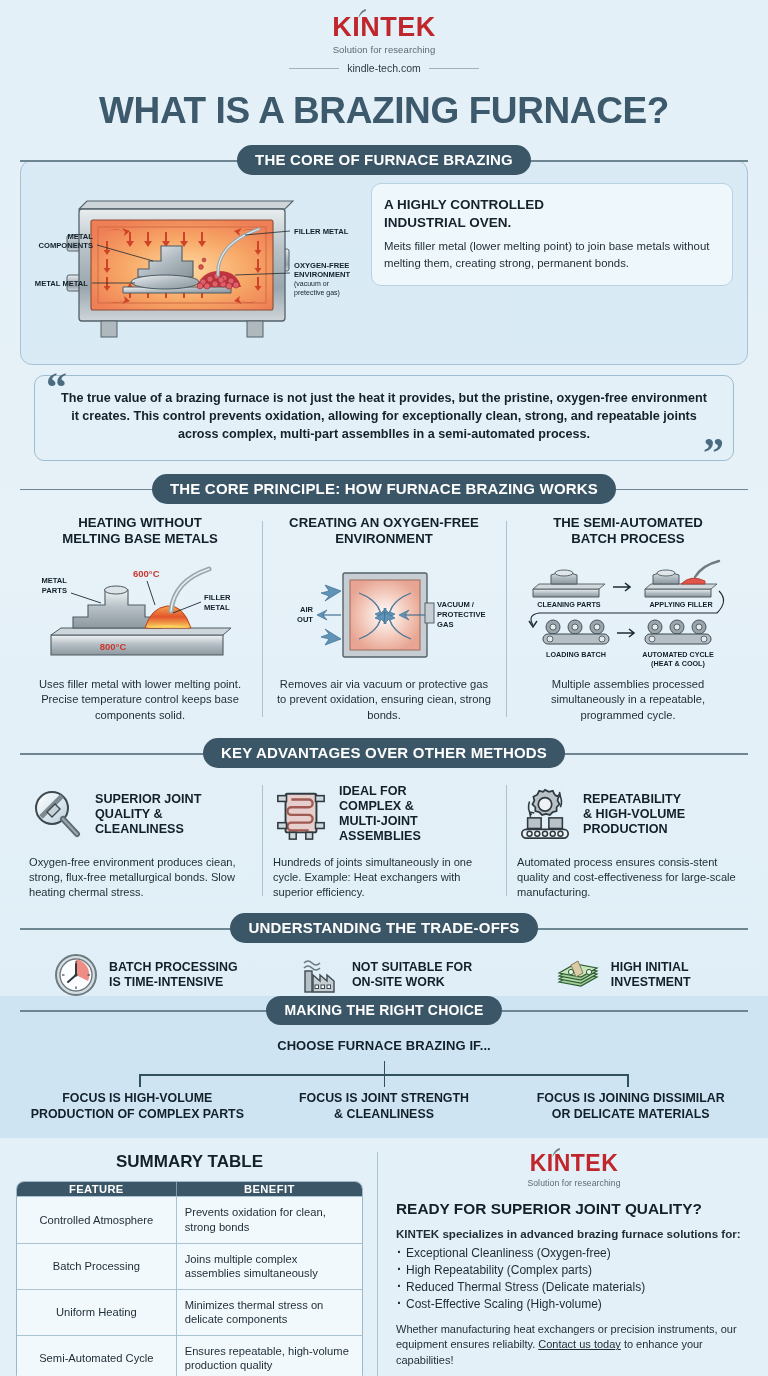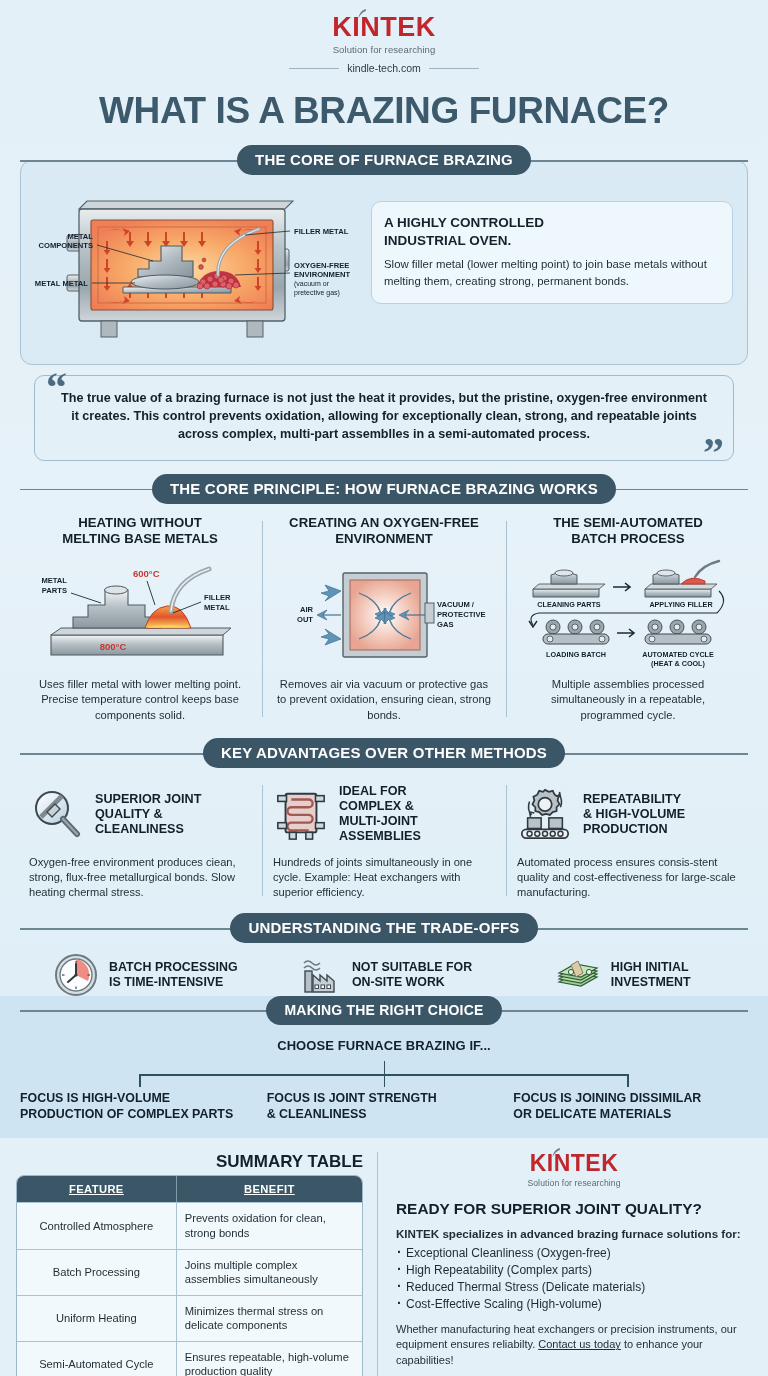--- a/index.html
+++ b/index.html
@@ -40,21 +40,21 @@
 
   
   .core-panel {
     margin: -14px 20px 0; border: 1.4px solid #a8c3d4; border-radius: 12px;
     background: rgba(207,230,243,.55); padding: 22px 14px 12px;
     display: flex; align-items: flex-start; gap: 6px;
   }
   .furnace-wrap { width: 330px; flex: 0 0 330px; position: relative; }
   .core-note {
     flex: 1; background: #eef7fc; border: 1.2px solid #b9d2e2; border-radius: 10px;
-    padding: 12px 12px 14px; margin-top: 18px;
+    padding: 12px 12px 14px; 
   }
   .core-note h3 { font-size: 13.5px; font-weight: 700; line-height: 1.3; color: #15222b; }
   .core-note p { font-size: 11.4px; line-height: 1.45; margin-top: 7px; color: #1d2b33; }
 
   
   .quote-wrap { margin: 10px 34px 0; position: relative; }
   .quote-box { border: 1.3px solid #9fbdd0; border-radius: 10px; background: rgba(226,240,248,.5); padding: 14px 26px 16px; }
   .quote-box p { font-weight: 700; font-size: 12.6px; line-height: 1.42; text-align: center; color: #152029; }
   .qmark { position: absolute; font-size: 42px; font-weight: 700; color: #4a6b80; line-height: .7; font-family: "Liberation Serif", serif; }
   .qmark.open { left: 12px; top: -2px; }
@@ -85,29 +85,29 @@
 
   
   .choice-band { background: #cfe4f2; margin-top: 12px; padding-bottom: 16px; }
   .choice-head { font-size: 13px; font-weight: 700; text-align: center; padding-top: 14px; color: #12202a; letter-spacing: .1px; }
   .choice-tree { position: relative; height: 26px; margin: 8px 44px 0; }
   .choice-tree .stem { position: absolute; left: 50%; top: 0; width: 1.4px; height: 26px; background: #32515f; }
   .choice-tree .bar { position: absolute; left: 14%; right: 14%; top: 13px; height: 1.4px; background: #32515f; }
   .choice-tree .dropL { position: absolute; left: 14%; top: 13px; width: 1.4px; height: 13px; background: #32515f; }
   .choice-tree .dropR { position: absolute; right: 14%; top: 13px; width: 1.4px; height: 13px; background: #32515f; }
   .choice-items { display: flex; margin: 4px 14px 0; }
-  .choice-items div { flex: 1; text-align: left; font-size: 12.4px; font-weight: 700; line-height: 1.25; color: #12202a; padding: 0 6px; }
+  .choice-items div { flex: 1; text-align: center; font-size: 12.4px; font-weight: 700; line-height: 1.25; color: #12202a; padding: 0 6px; }
 
   
   .bottom { display: flex; margin: 0 16px; padding-top: 14px; gap: 0; }
   .bottom-left { flex: 0 0 362px; padding-right: 14px; border-right: 1.2px solid #a9c3d2; }
   .bottom-right { flex: 1; padding-left: 18px; }
-  .sum-title { text-align: right; font-size: 17px; font-weight: 700; color: #12202a; margin-bottom: 3px; }
+  .sum-title { text-align: center; font-size: 17px; font-weight: 700; color: #12202a; margin-bottom: 9px; }
   table.sum { width: 100%; border-collapse: separate; border-spacing: 0; border-radius: 8px; overflow: hidden; border: 1.2px solid #9db8c9; }
-  table.sum th { background: #3b5667; color: #fff; font-size: 11.2px; font-weight: 700; padding: 7px 4px; letter-spacing: .4px; text-decoration: underline; }
+  table.sum th { background: #3b5667; color: #fff; font-size: 11.2px; font-weight: 700; padding: 1px 4px; letter-spacing: .4px; }
   table.sum th + th { border-left: 1.2px solid #7f99a8; }
   table.sum td { background: #f2f9fd; font-size: 11.2px; line-height: 1.3; padding: 8px 8px; border-top: 1.2px solid #a9c3d2; vertical-align: middle; }
   table.sum td.feat { text-align: center; width: 46%; }
   table.sum td + td { border-left: 1.2px solid #a9c3d2; }
 
   .cta-brand { text-align: center; }
   .cta-brand .brand-word { font-size: 23px; }
   .cta-brand .brand-leaf { left: 22px; top: -4px; }
   .cta-brand .brand-tag { font-size: 8.6px; }
   .cta-h { font-size: 15.4px; font-weight: 700; margin-top: 12px; color: #12202a; line-height: 1.15; }
@@ -250,21 +250,21 @@
         <text class="labn" x="259" y="103">(vacuum or</text>
         <text class="labn" x="259" y="112">pretective gas)</text>
       </svg>
     </div>
 
     <div class="core-note">
       <h3>
         <span>A HIGHLY CONTROLLED</span><br>
         <span>INDUSTRIAL OVEN.</span>
       </h3>
-      <p>Slow filler metal (lower melting point) to join base metals without melting them, creating strong, permanent bonds.</p>
+      <p>Meits filler metal (lower melting point) to join base metals without melting them, creating strong, permanent bonds.</p>
     </div>
   </div>
 
   <div class="quote-wrap">
     <span class="qmark open">“</span>
     <div class="quote-box">
       <p>The true value of a brazing furnace is not just the heat it provides, but the pristine, oxygen-free environment it creates. This control prevents oxidation, allowing for exceptionally clean, strong, and repeatable joints across complex, multi-part assemblles in a semi-automated process.</p>
     </div>
     <span class="qmark close">”</span>
   </div>

